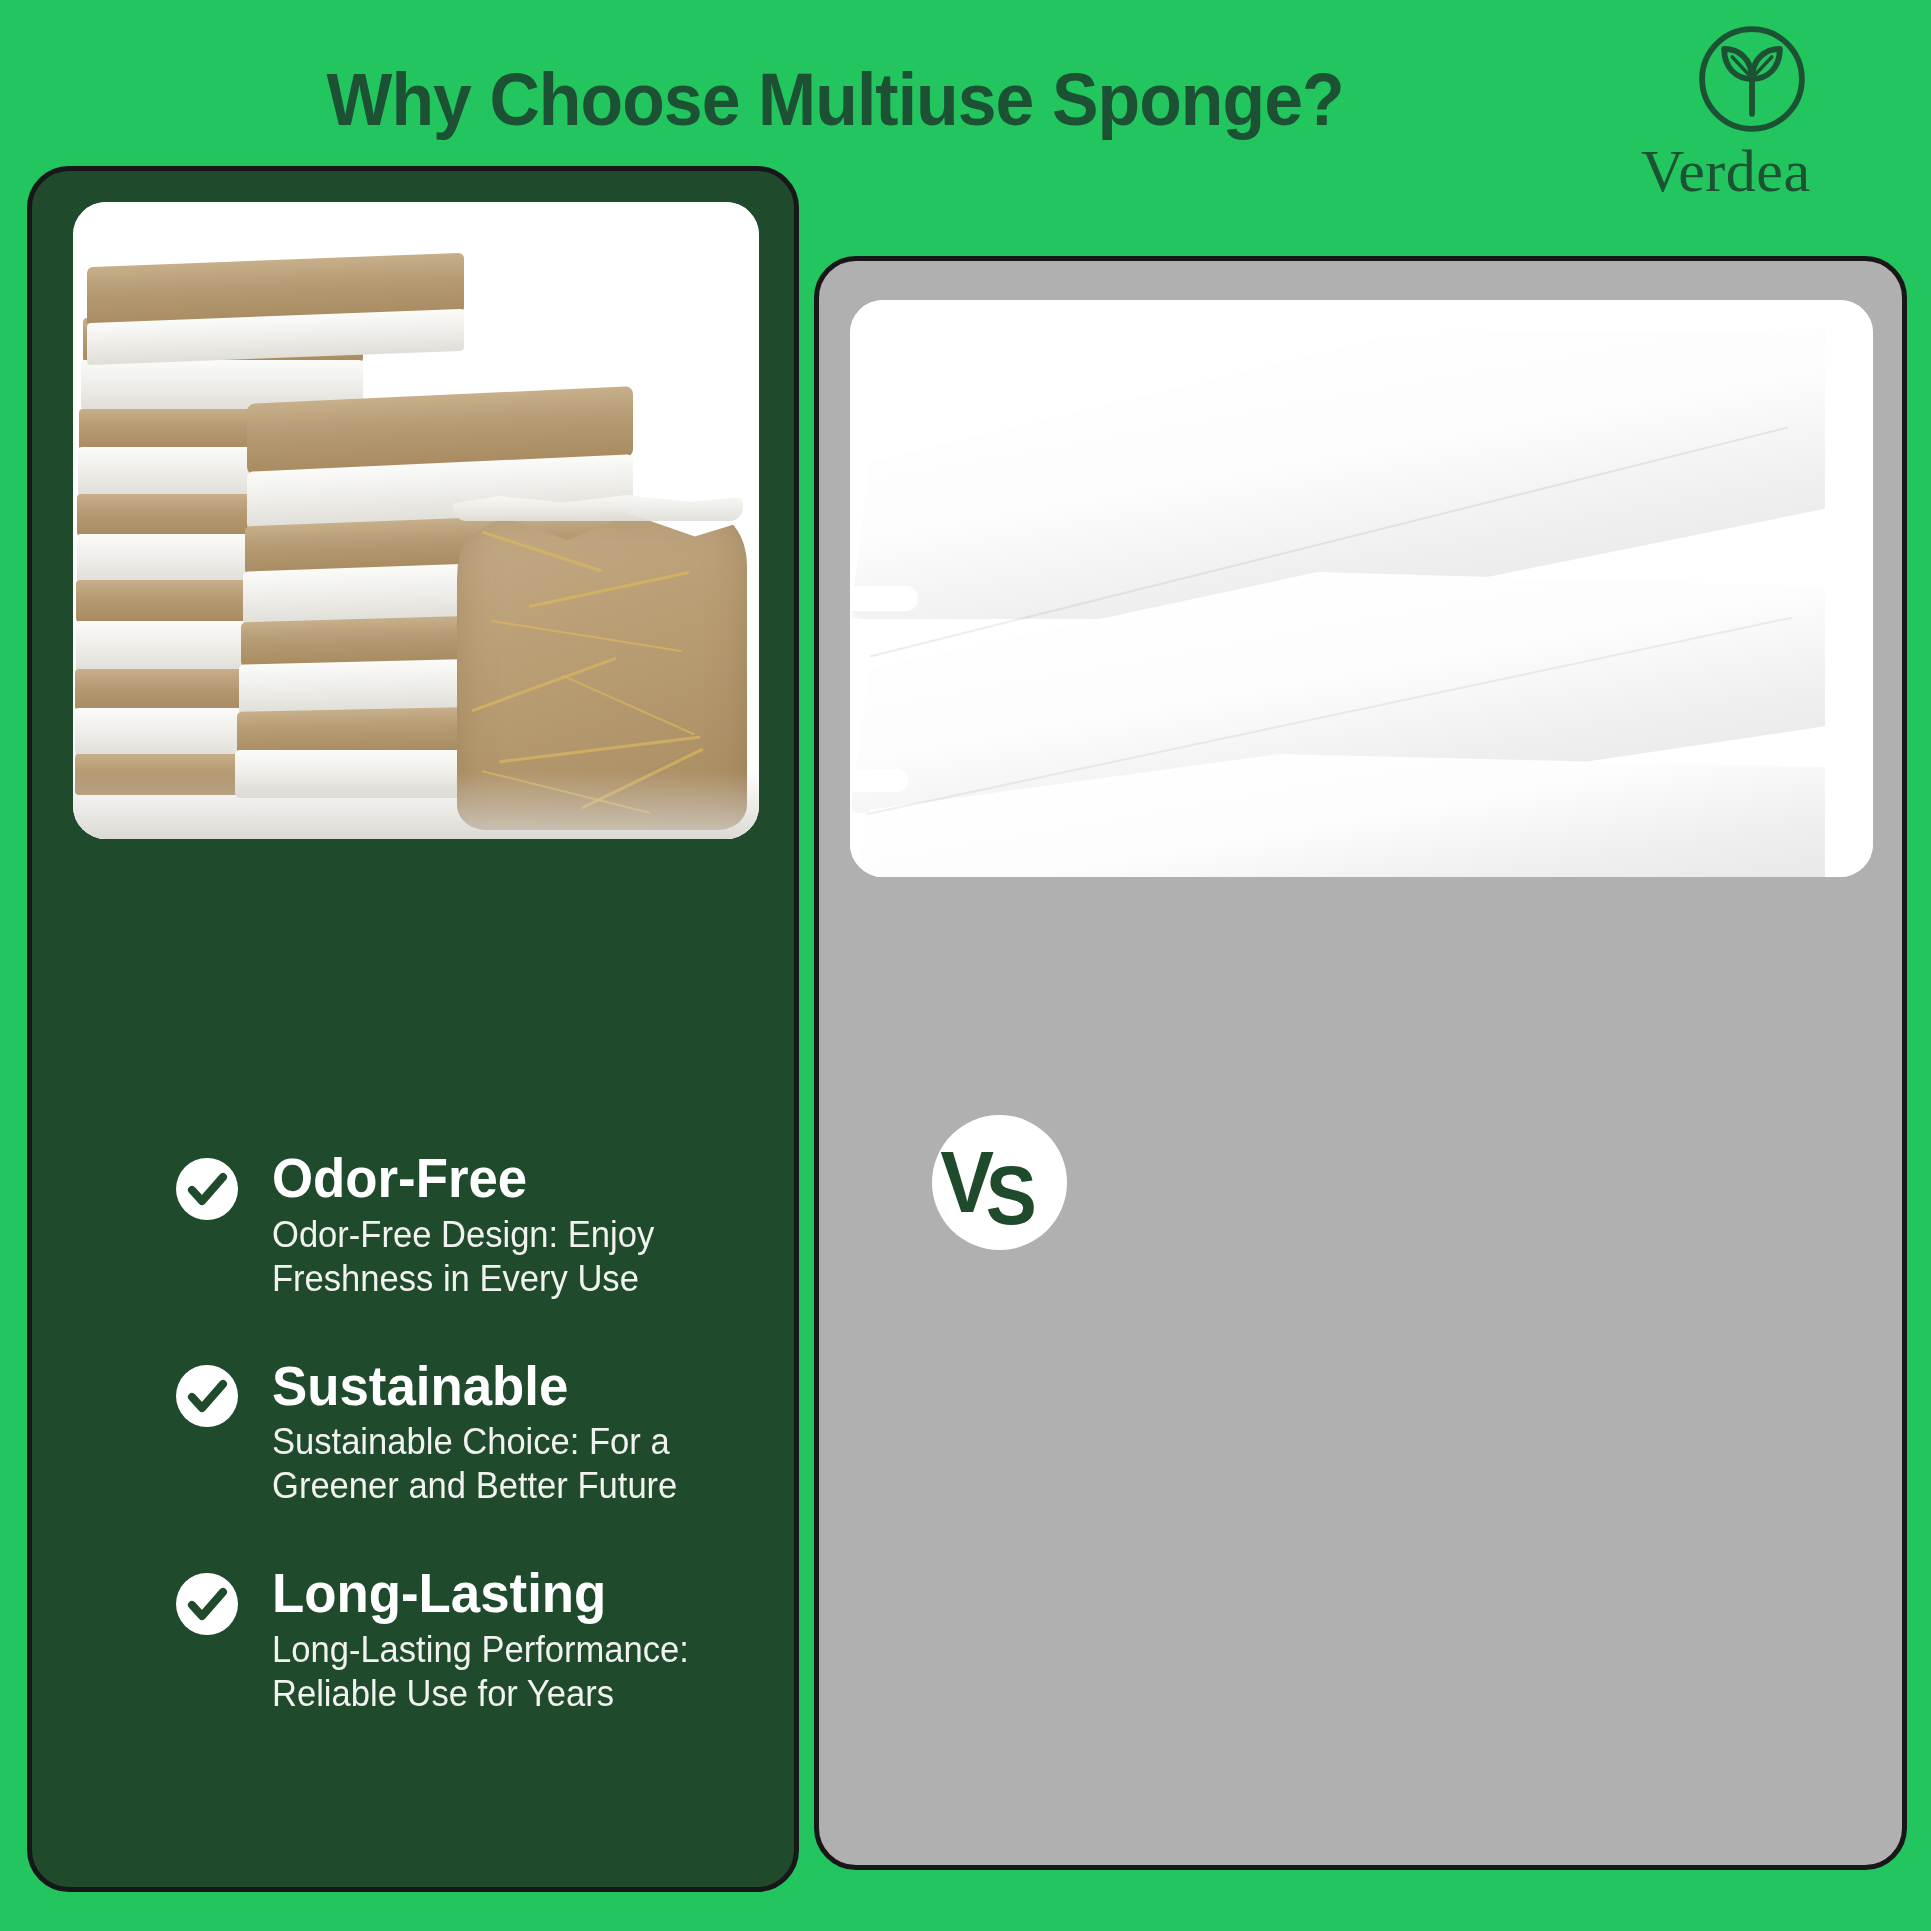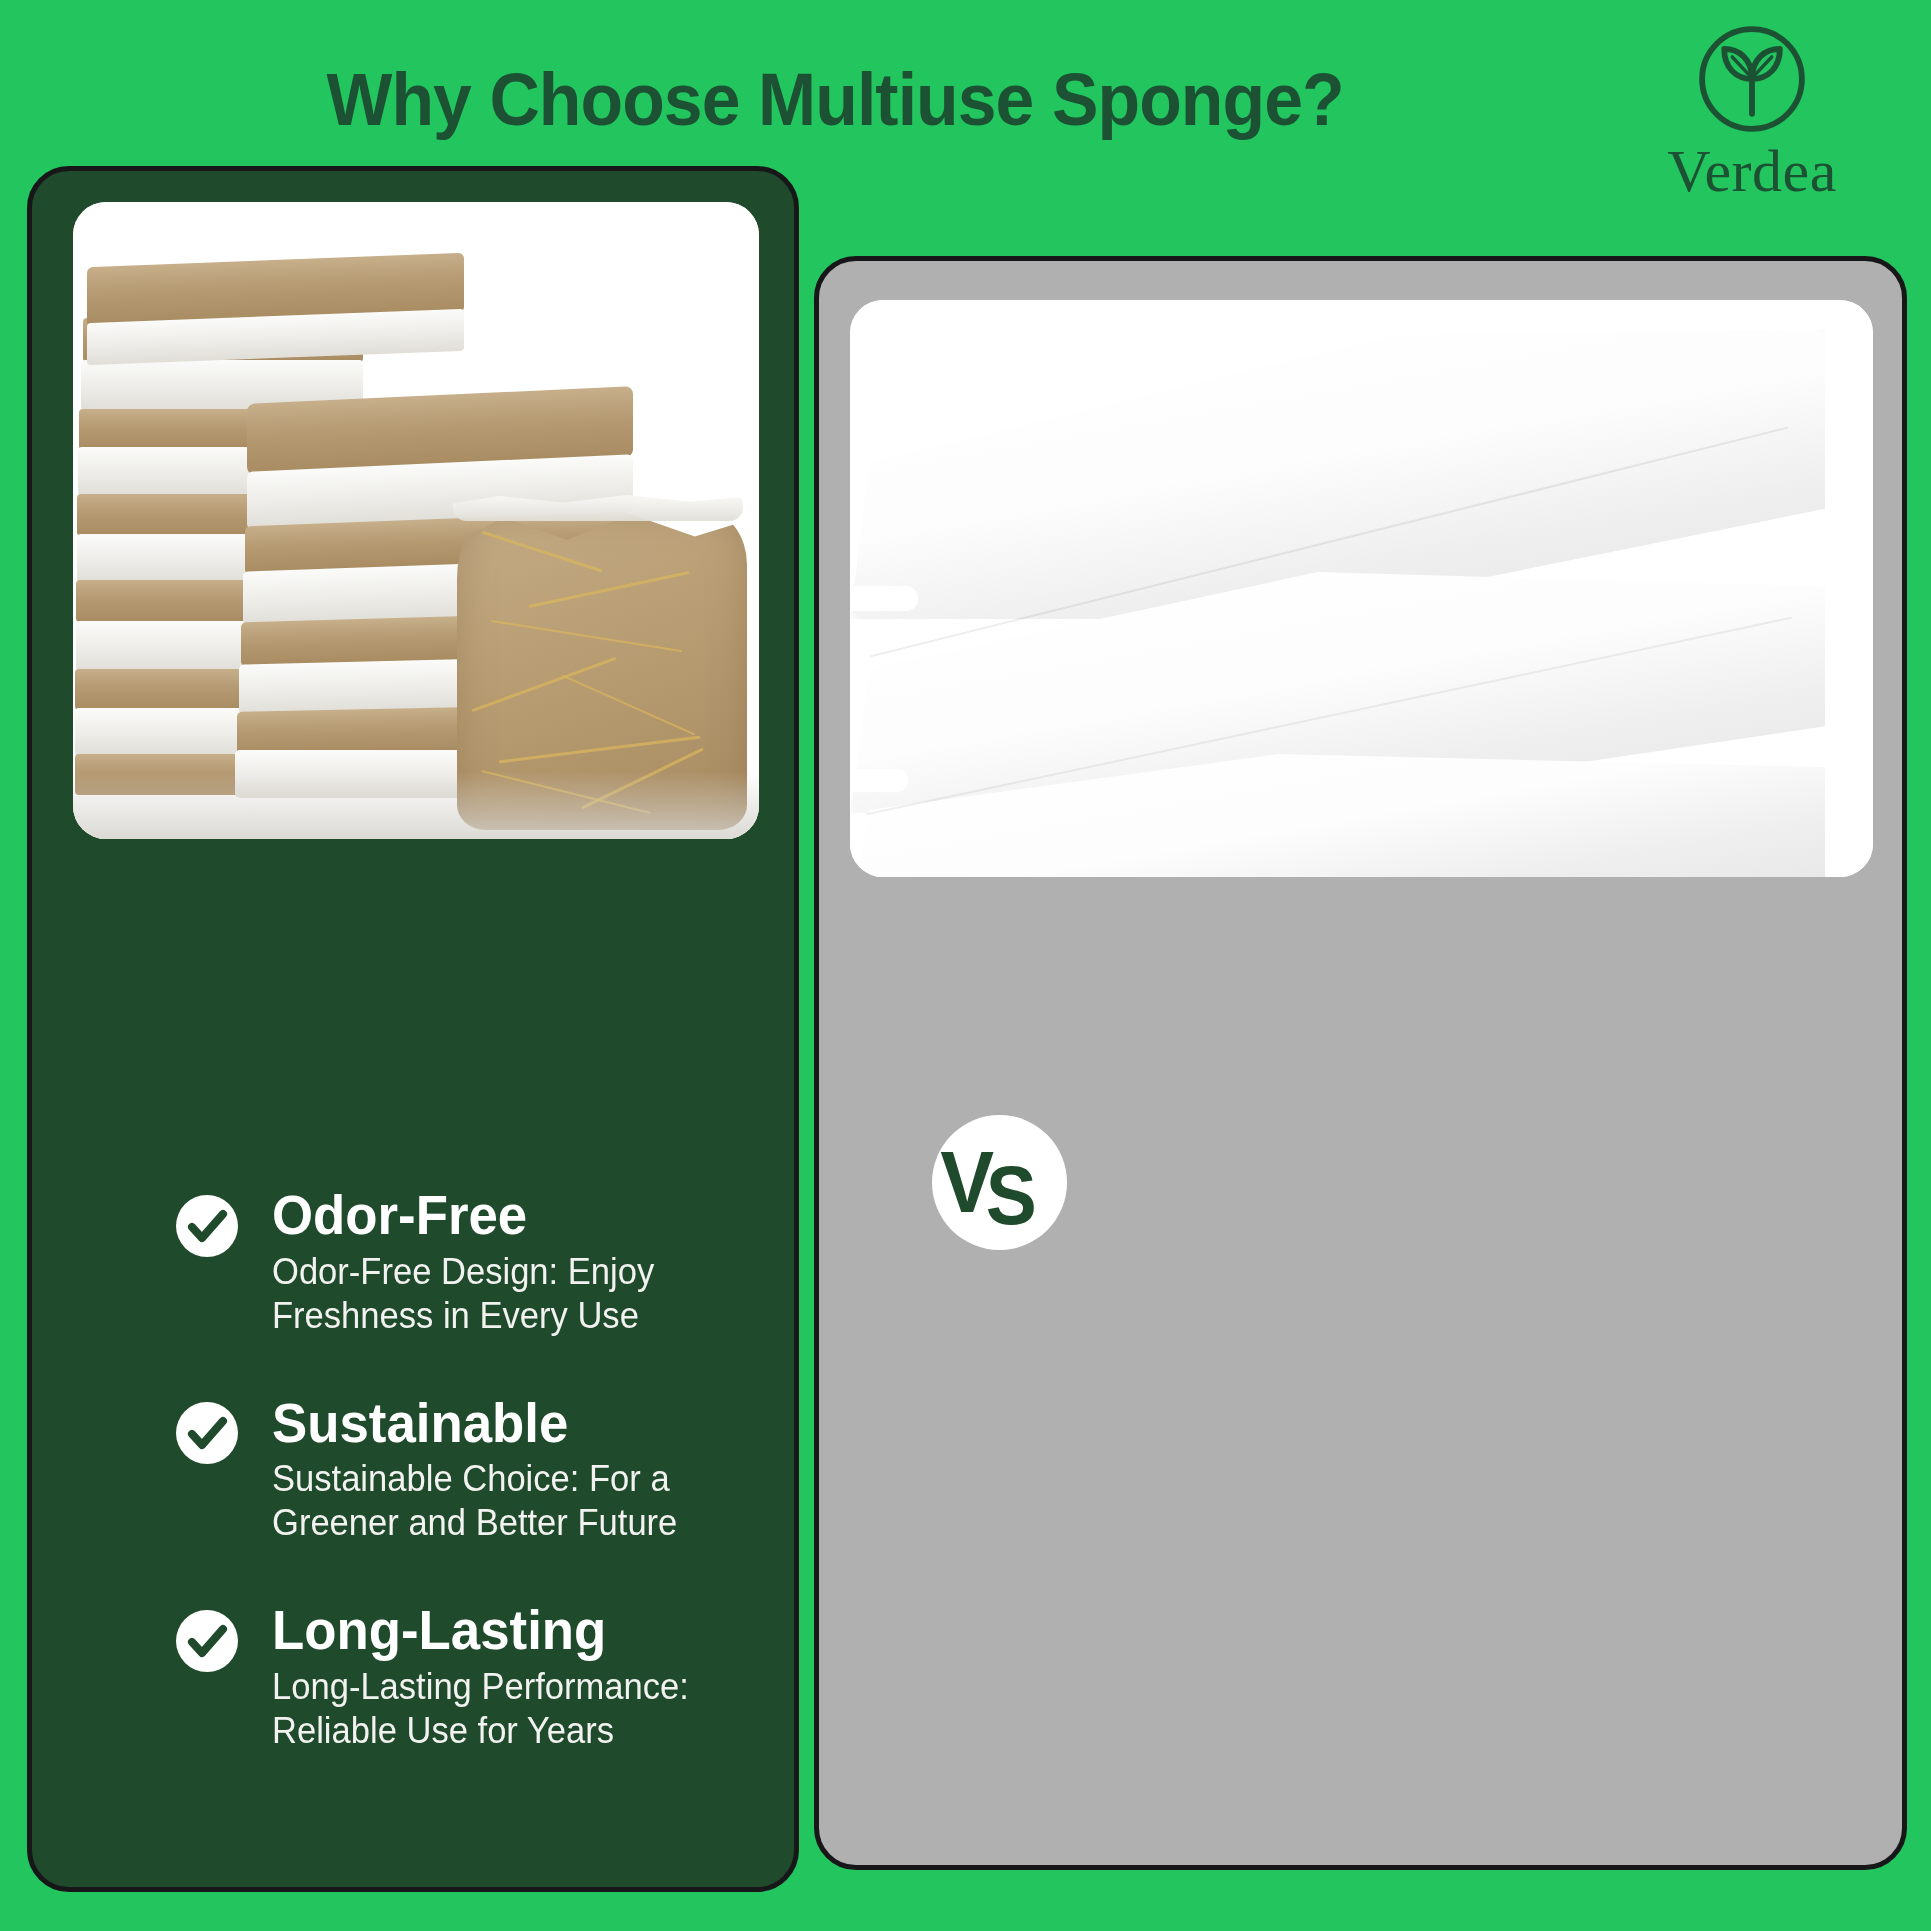--- a/index.html
+++ b/index.html
@@ -17,21 +17,21 @@
   .title {
     position:absolute; left:290px; top:56px; width:1043px;
     text-align:center;
     font-size:75px; font-weight:bold;
     color:#1C5233;
     letter-spacing:-1px;
     transform:scaleX(0.93);
     transform-origin:center top;
     white-space:nowrap;
   }
-  .logo { position:absolute; left:1641px; top:21px; width:222px; text-align:center; }
+  .logo { position:absolute; left:1641px; top:21px; width:222px; }
   .logo-mark { width:116px; height:116px; margin:0 auto; display:block; }
   .logo-word {
     font-family:"Liberation Serif", serif;
     font-size:60px; color:#1C5233; line-height:1.0;
     margin-top:3.9px; letter-spacing:0.5px;
   }
 
   
   .panel-green {
     position:absolute; left:27px; top:166px; width:772px; height:1726px;
@@ -74,21 +74,21 @@
   
   .foam {
     position:absolute;
     background:linear-gradient(170deg,#FFFFFF 0%,#FDFDFD 45%,#EFEFEF 70%,#E4E4E4 100%);
     box-shadow:0 3.9px 13.5px rgba(0,0,0,.07);
   }
 
   
   .features-left  { position:absolute; left:143px; top:980px; width:618px; }
 
-  .feat { position:relative; margin-bottom:58px;margin-top:37px; }
+  .feat { position:relative; margin-bottom:58px; }
   .feat-icon { position:absolute; left:0; top:5.8px; width:64px; height:64px; }
   .feat-head {
     font-size:55px; font-weight:bold; color:#FFFFFF;
     line-height:1.0; margin-left:97px;
     transform:scaleX(0.96); transform-origin:left center;
     white-space:nowrap;
   }
   .feat-desc {
     font-size:36px; color:#F2F2F0; line-height:1.22;
     margin-left:97px; margin-top:6.8px; font-weight:400;

